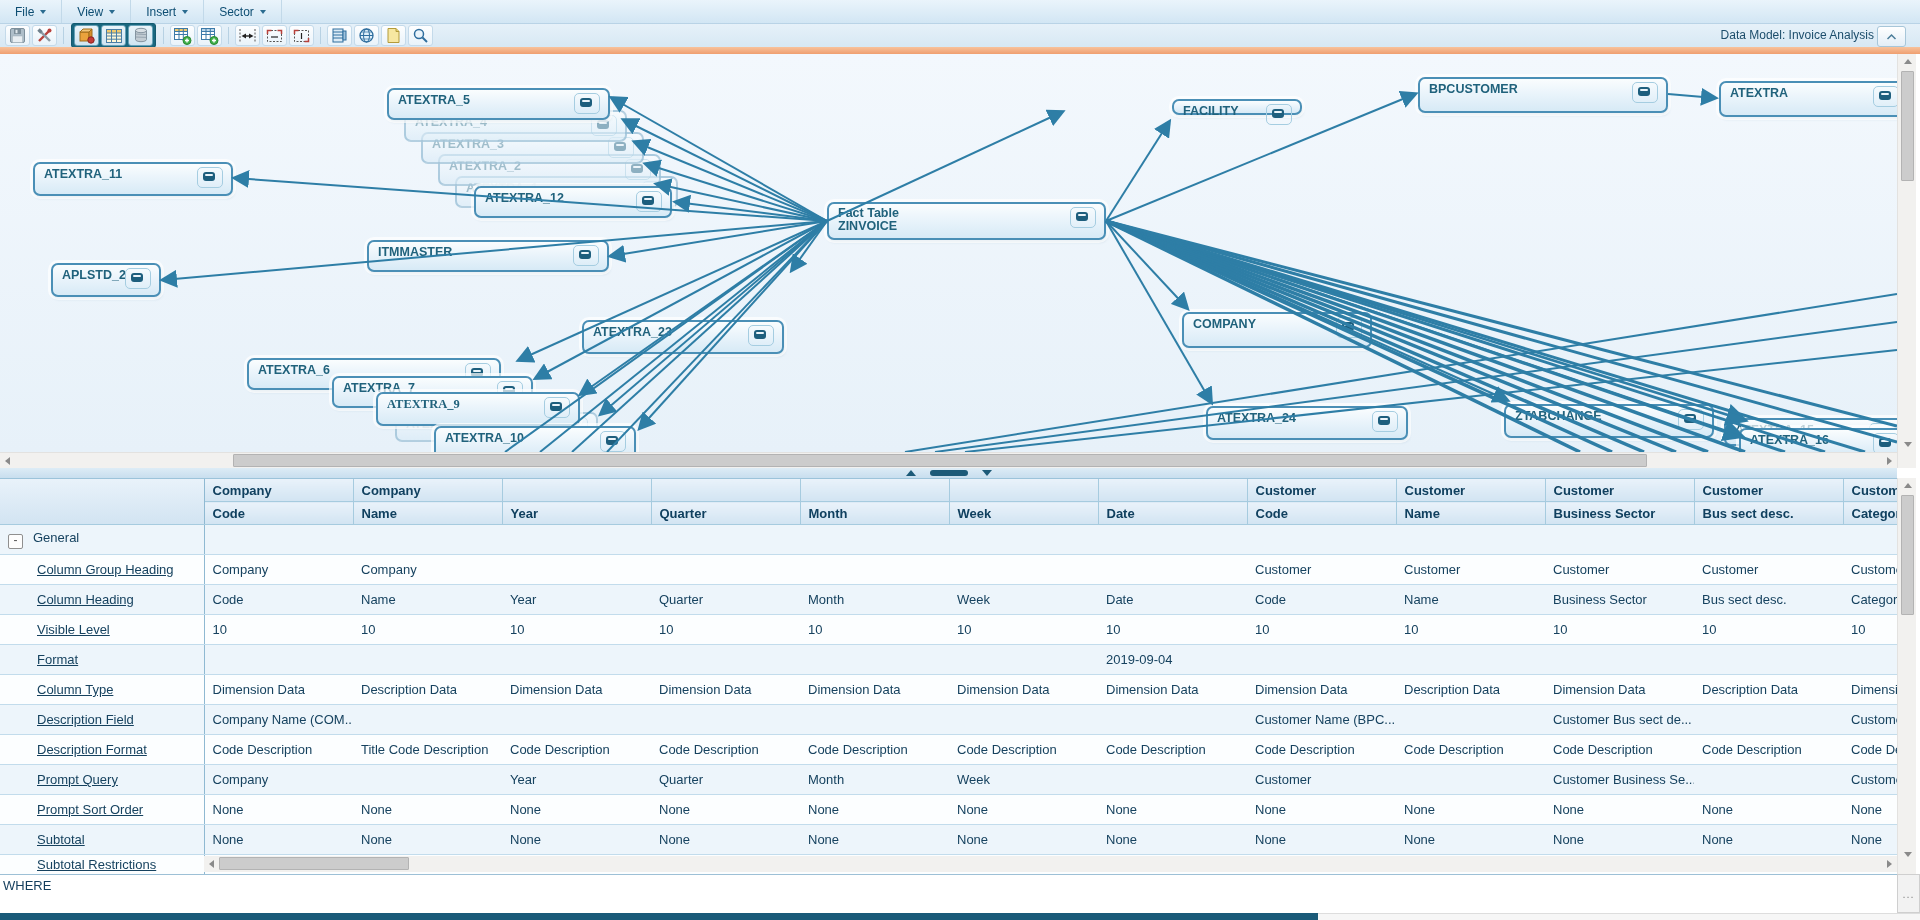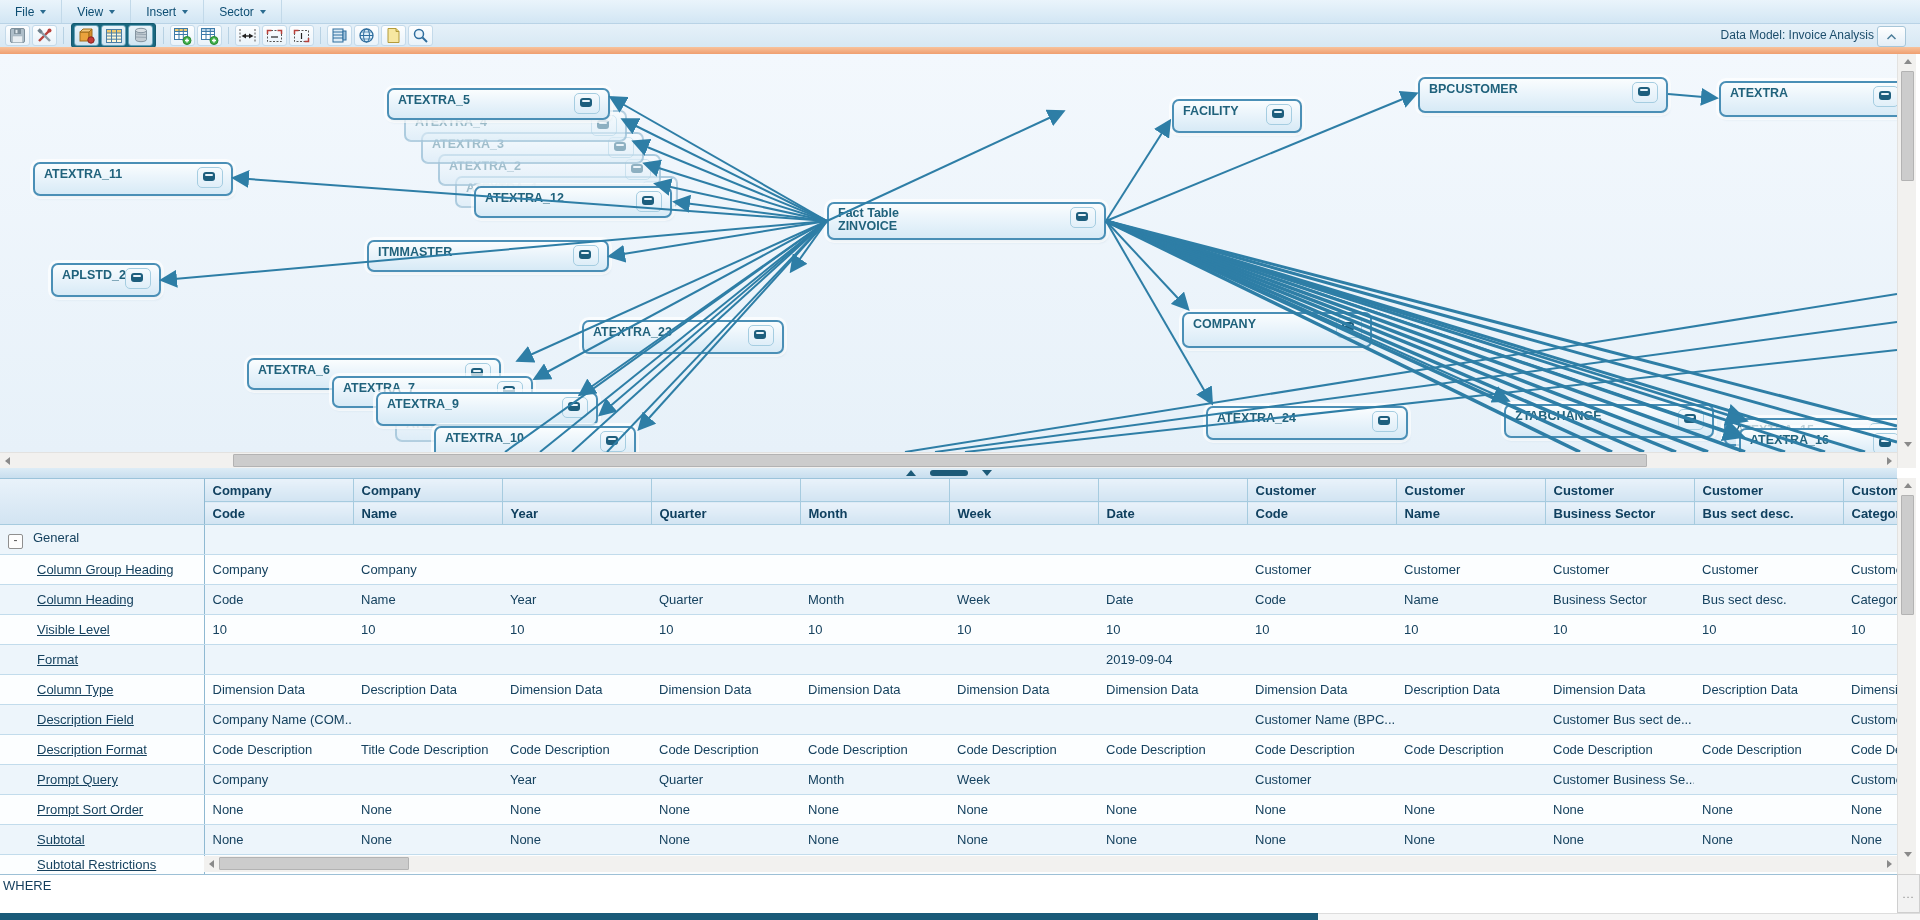--- a/index.html
+++ b/index.html
@@ -305,33 +305,33 @@
           <span class="nicon">
             <i></i>
           </span>
         </div>
         <div class="node faded" style="left: 395px; top: 358px; width: 203px; height: 30px;">
           <div class="nlabel">ATEXTRA_8</div>
           <span class="nicon">
             <i></i>
           </span>
         </div>
-        <div class="node" style="left: 376px; top: 338px; width: 222px; height: 34px;">
+        <div class="node" style="left: 376px; top: 338px; width: 204px; height: 34px; font-family: Liberation Serif, serif;">
           <div class="nlabel">ATEXTRA_9</div>
           <span class="nicon">
             <i></i>
           </span>
         </div>
         <div class="node" style="left: 434px; top: 372px; width: 202px; height: 34px;">
           <div class="nlabel">ATEXTRA_10</div>
           <span class="nicon">
             <i></i>
           </span>
         </div>
-        <div class="node" style="left: 1172px; top: 45px; width: 130px; height: 34px;">
+        <div class="node" style="left: 1172px; top: 45px; width: 130px; height: 16px;">
           <div class="nlabel">FACILITY</div>
           <span class="nicon">
             <i></i>
           </span>
         </div>
         <div class="node" style="left: 1418px; top: 23px; width: 250px; height: 36px;">
           <div class="nlabel">BPCUSTOMER</div>
           <span class="nicon">
             <i></i>
           </span>

